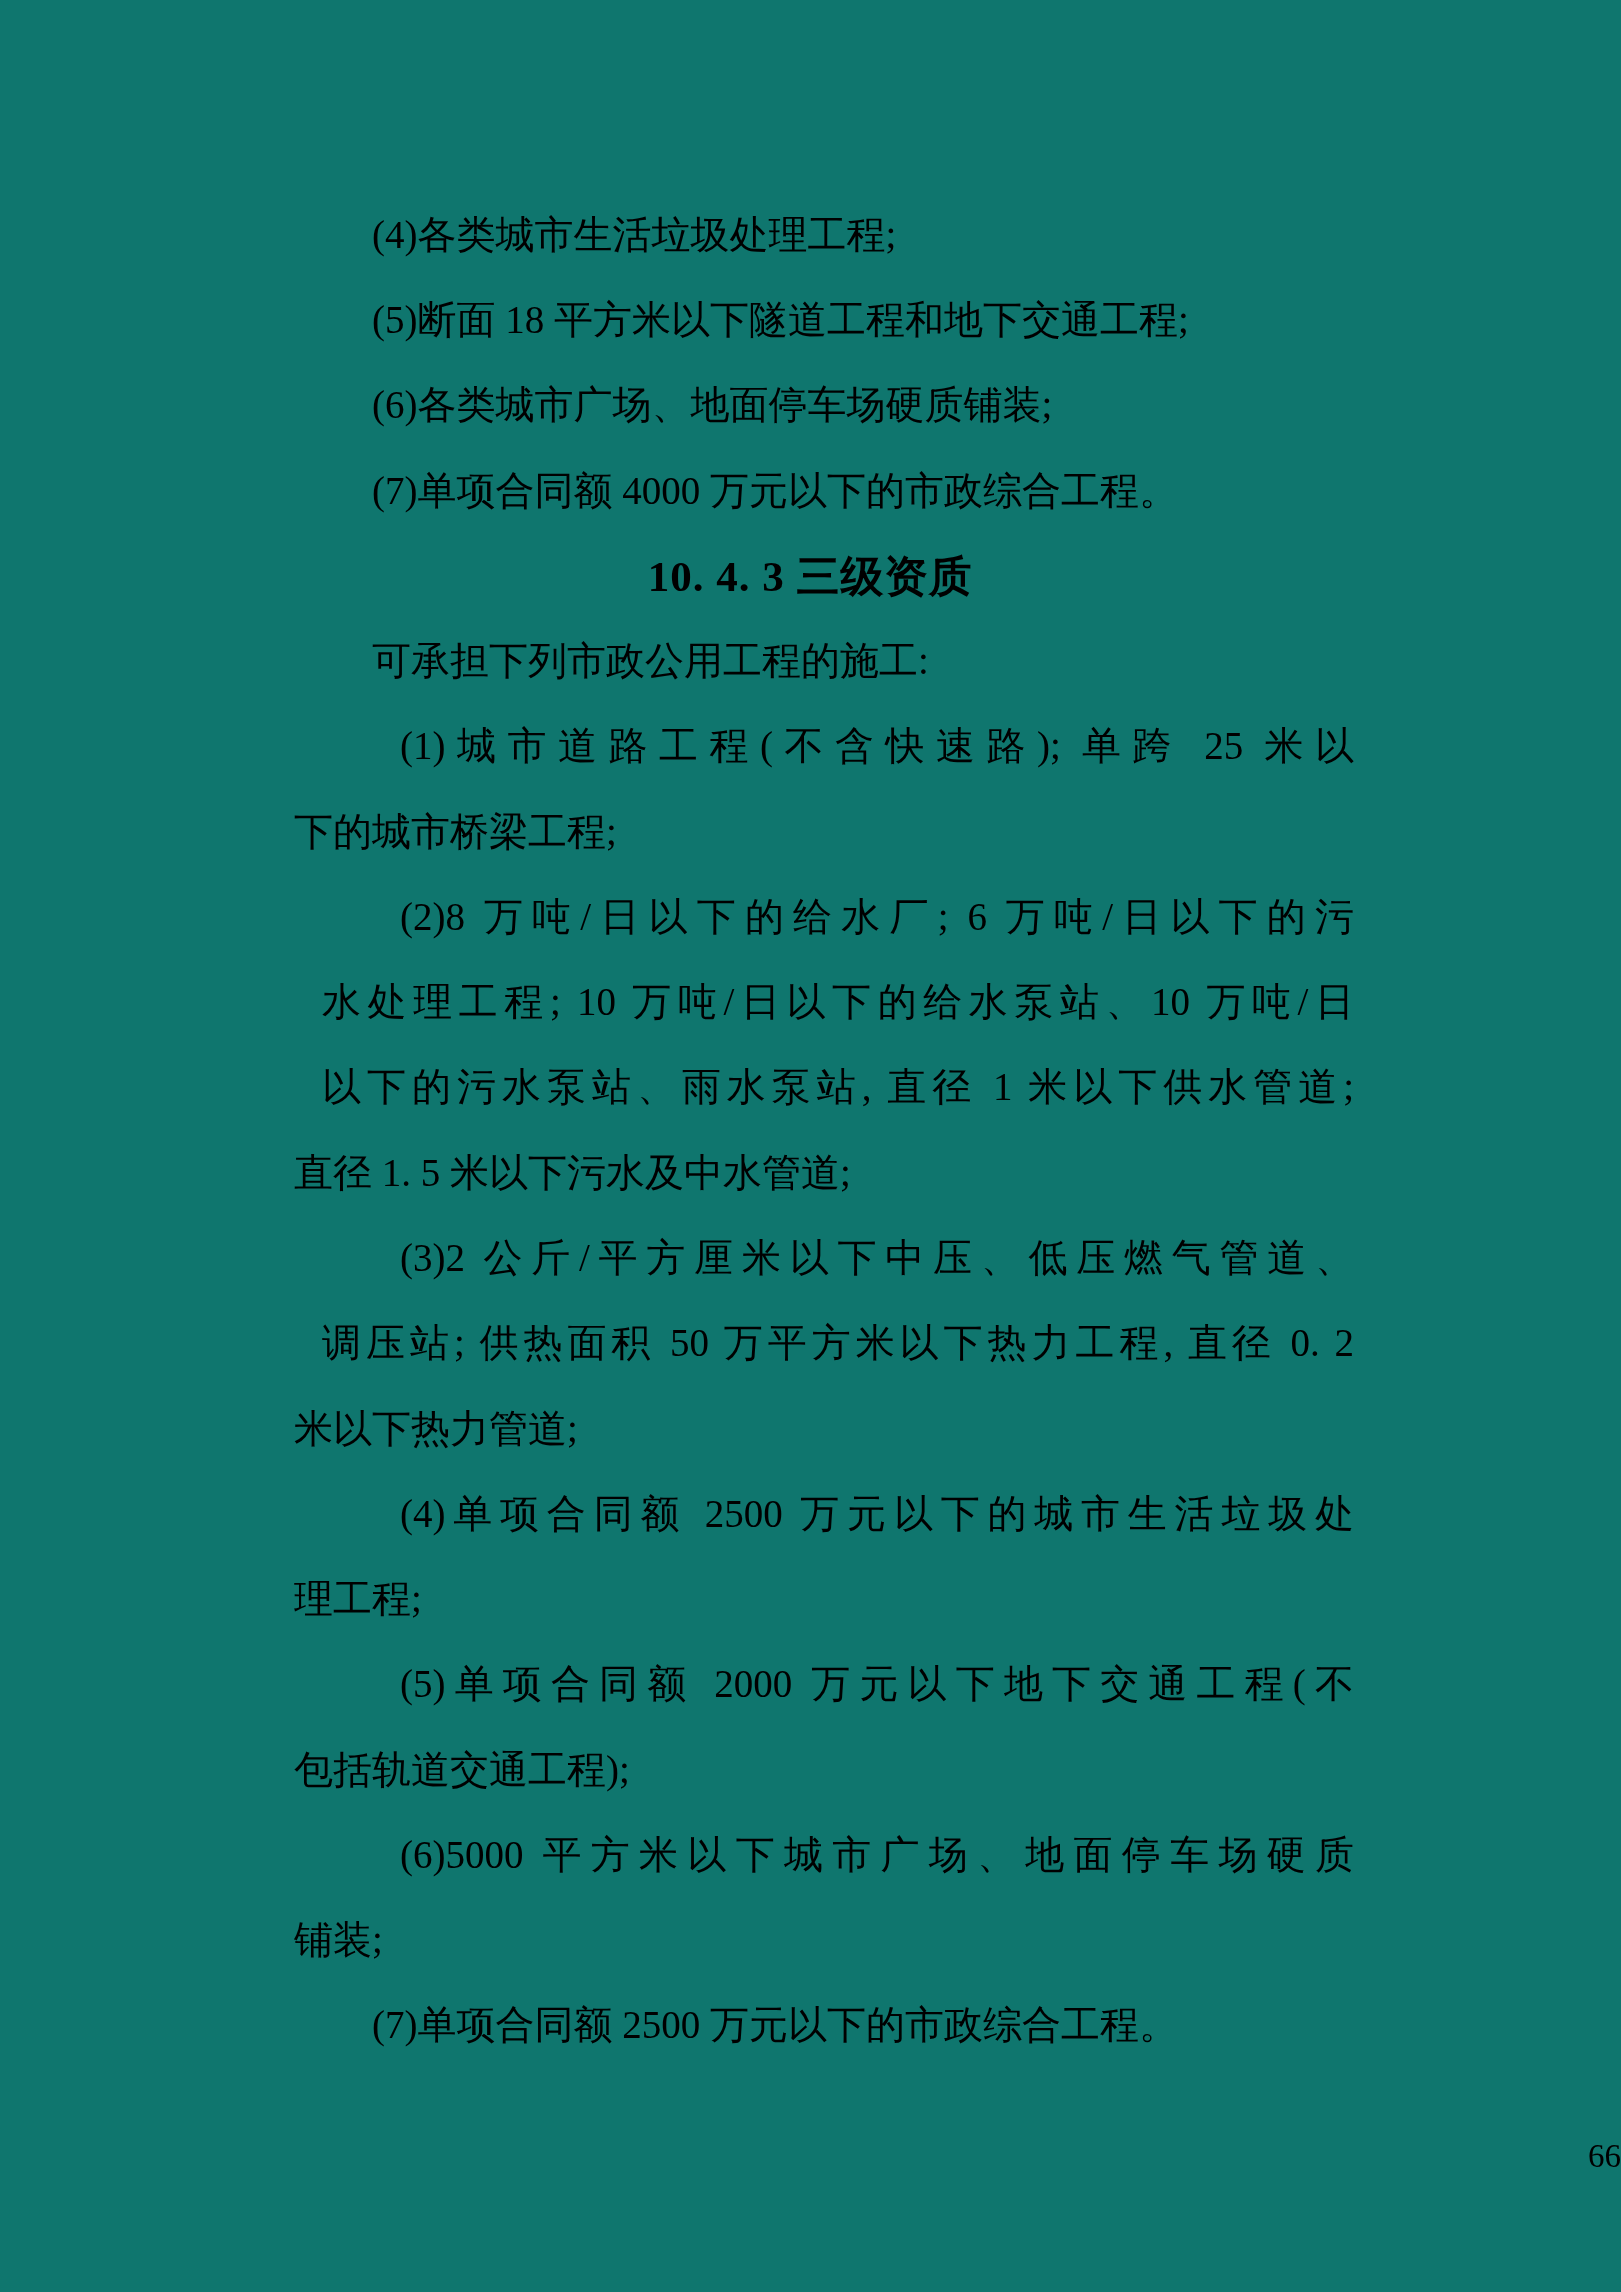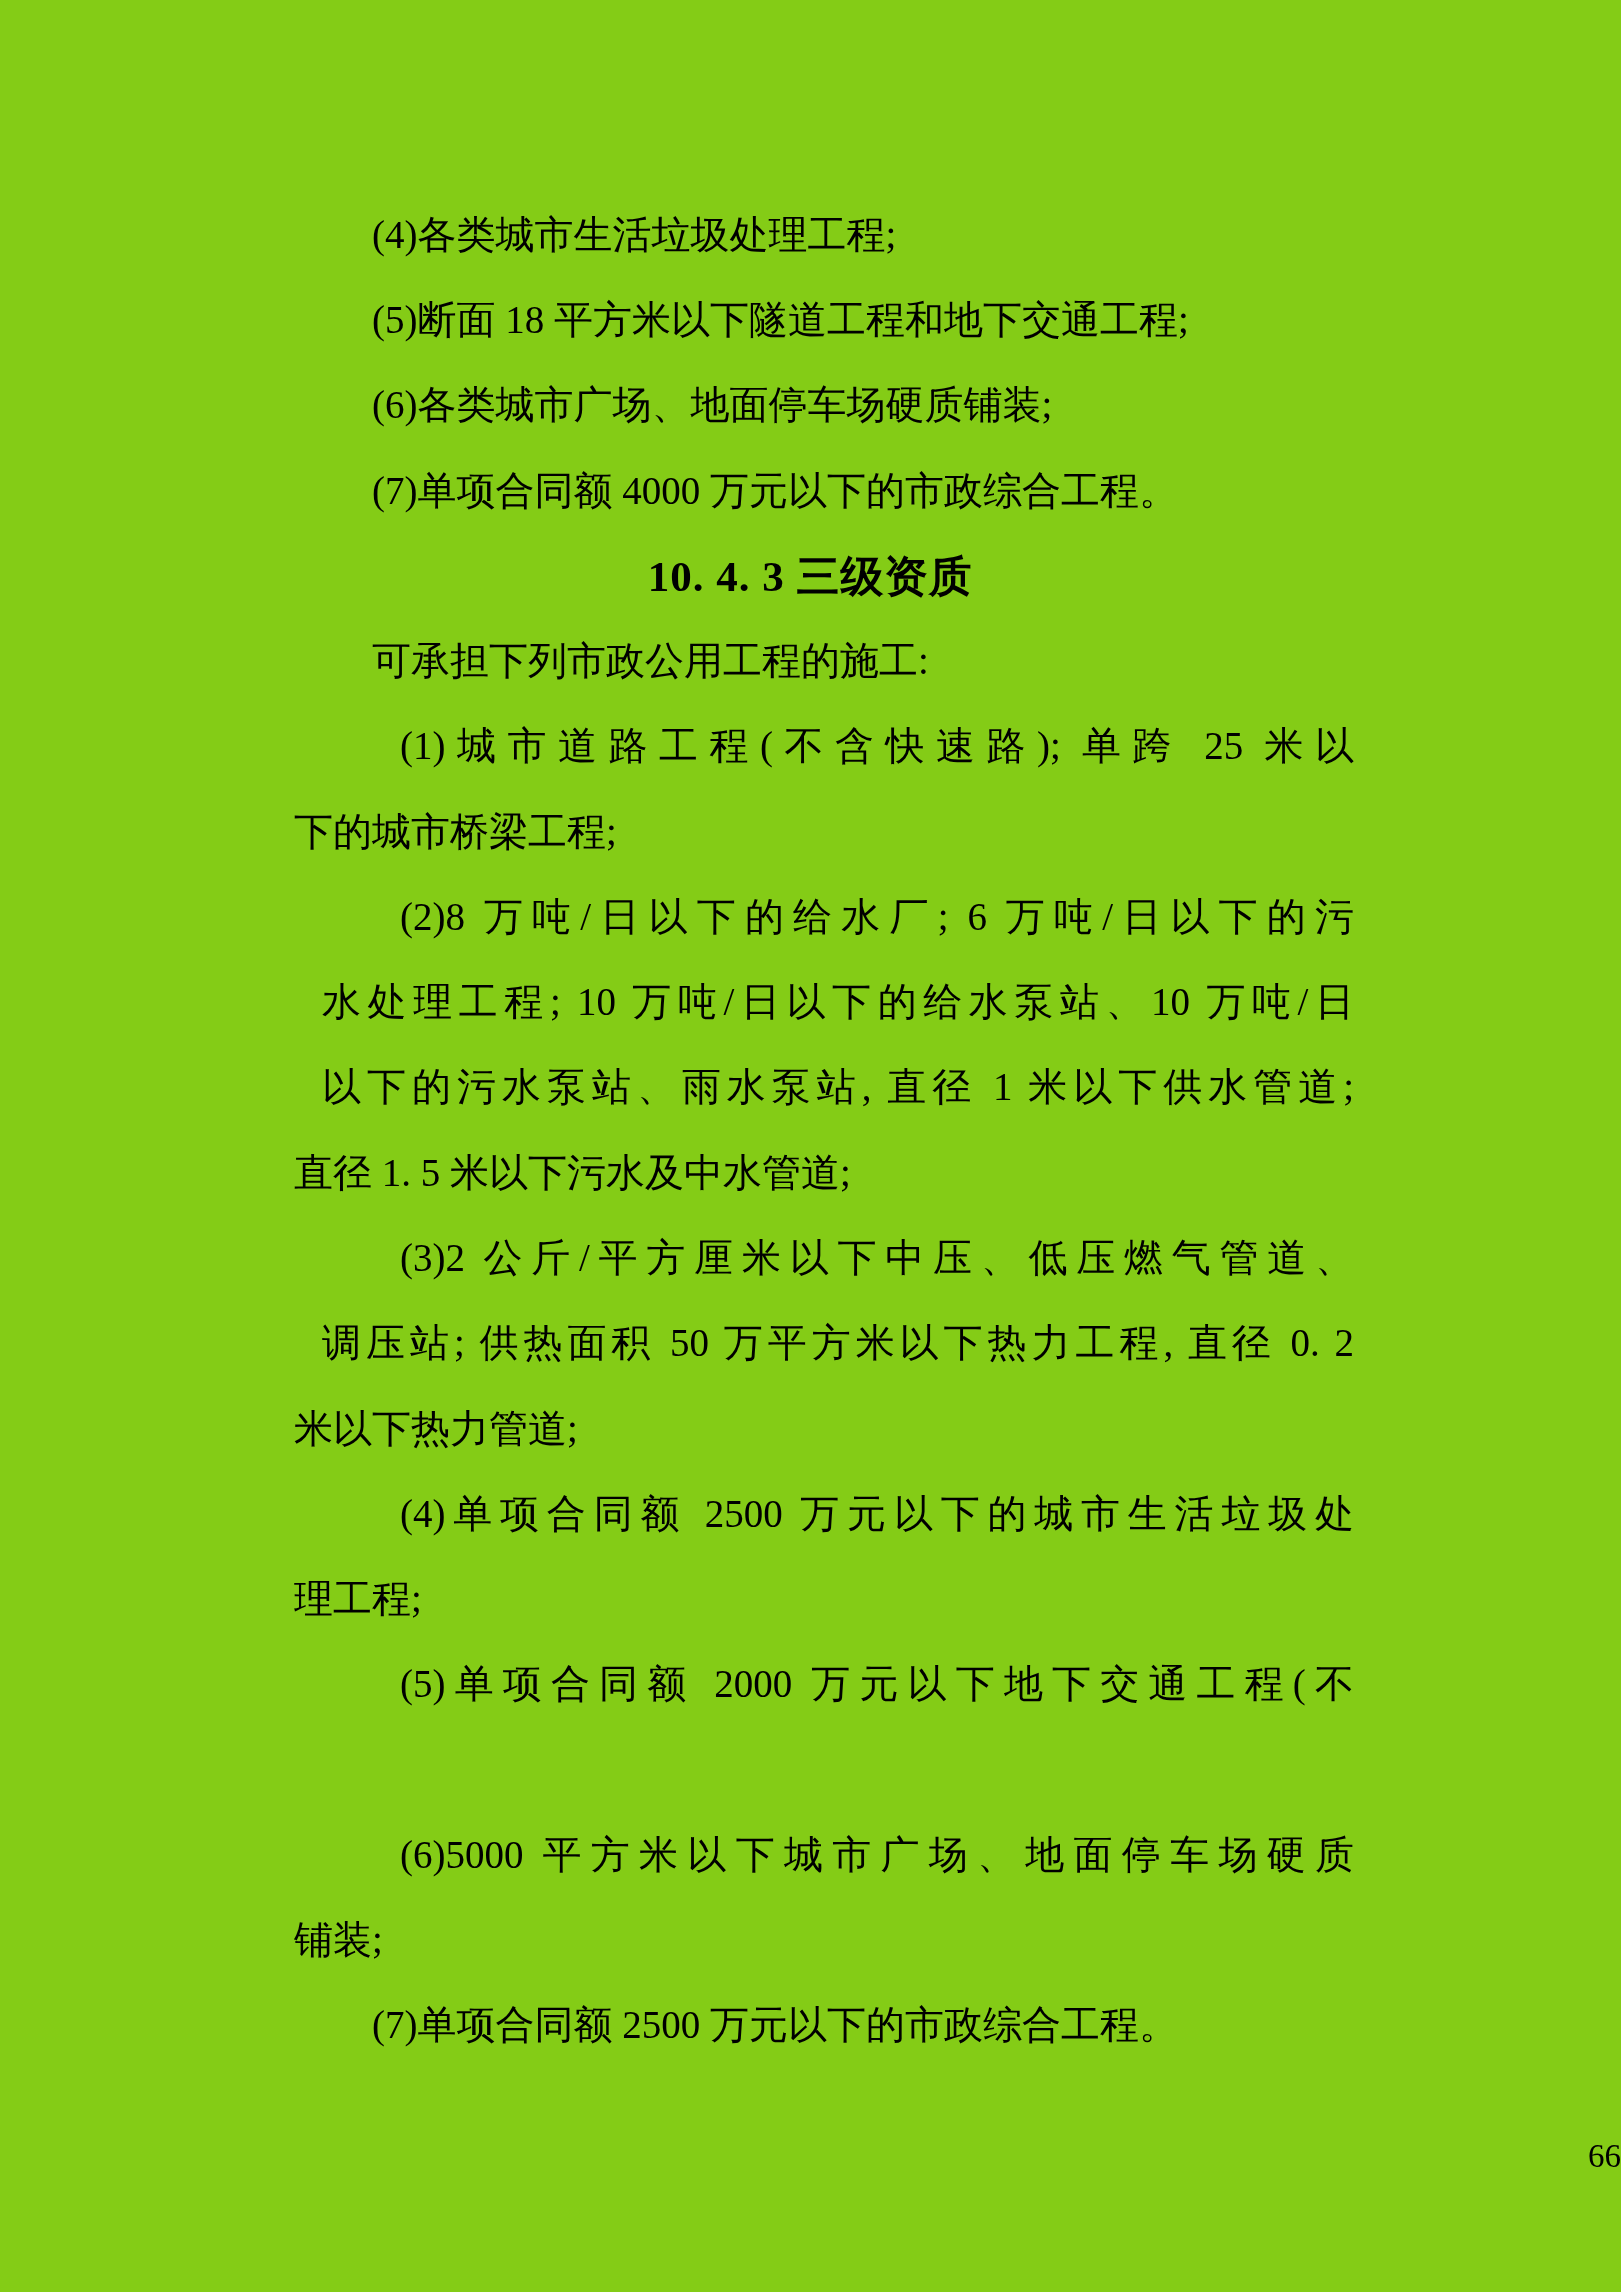--- a/index.html
+++ b/index.html
@@ -4,21 +4,21 @@
 <style>
   html, body {
     margin: 0;
     padding: 0;
     background: #888;
   }
   .page {
     position: relative;
     width: 1621px;
     height: 2293px;
-    background: #84cc16;
+    background: #0f766e;
     color: #000000;
     font-family: "Liberation Serif", "DejaVu Serif", serif;
     overflow: hidden;
   }
   .line {
     position: absolute;
     left: 294px;
     width: 1032px;
     height: 49px;
     line-height: 49px;
@@ -78,20 +78,21 @@
   <div class="line" style="top:1148px">直径 1. 5 米以下污水及中水管道;</div>
 
   <div class="line para just" style="top:1233px">(3)2 公斤/平方厘米以下中压、低压燃气管道、</div>
   <div class="line just" style="top:1318px">调压站; 供热面积 50 万平方米以下热力工程, 直径 0. 2</div>
   <div class="line" style="top:1404px">米以下热力管道;</div>
 
   <div class="line para just" style="top:1489px">(4)单项合同额 2500 万元以下的城市生活垃圾处</div>
   <div class="line" style="top:1574px">理工程;</div>
 
   <div class="line para just" style="top:1659px">(5)单项合同额 2000 万元以下地下交通工程(不</div>
+  <div class="line" style="top:1745px">包括轨道交通工程);</div>
 
   <div class="line para just" style="top:1830px">(6)5000 平方米以下城市广场、地面停车场硬质</div>
   <div class="line" style="top:1915px">铺装;</div>
 
   <div class="line para" style="top:2000px">(7)单项合同额 2500 万元以下的市政综合工程。</div>
 
   <div class="page-number">66</div>
 
 </div>
 

